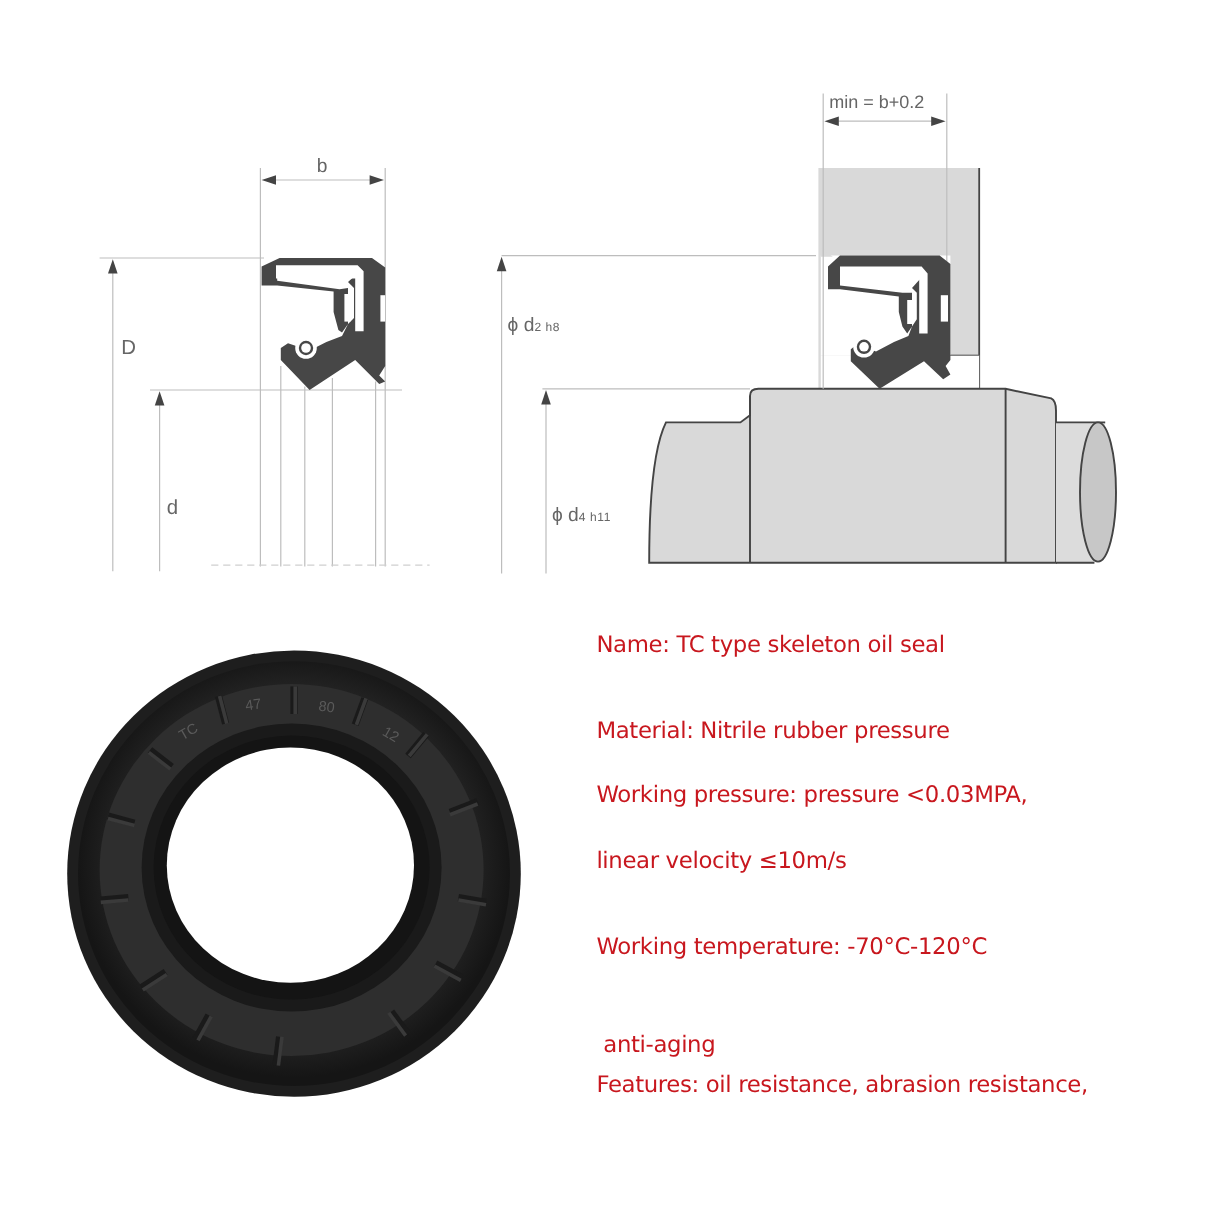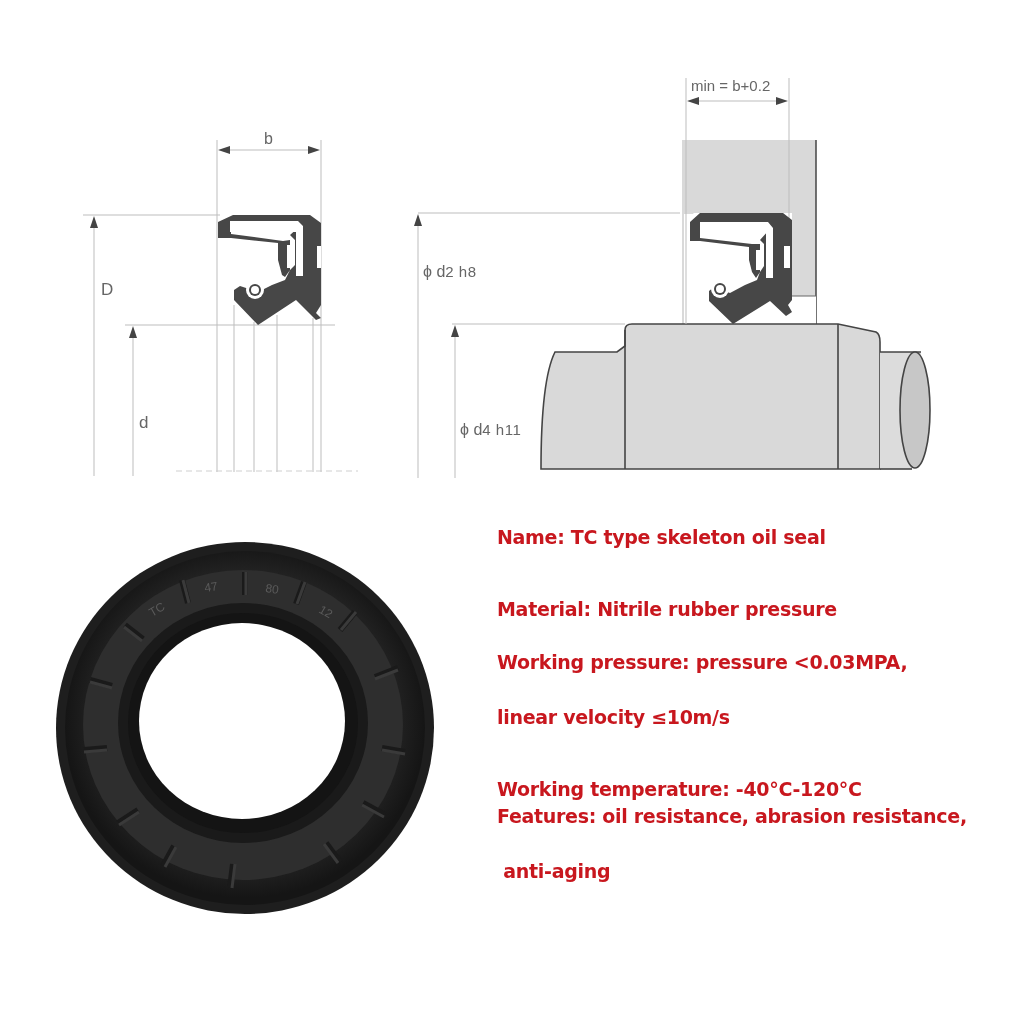--- a/index.html
+++ b/index.html
@@ -1,21 +1,21 @@
 <!DOCTYPE html>
 <html><head>
 <meta charset="utf-8">
 <style>
   html, body { margin:0; padding:0; background:#ffffff; }
   body { width:1024px; height:1024px; position:relative; overflow:hidden; font-family:"Liberation Sans", sans-serif; }
   .layer { position:absolute; left:0; top:0; width:1024px; height:1024px; }
   .dim-label { position:absolute; color:#666; font-family:"Liberation Sans", sans-serif; font-size:16px; line-height:1; }
   .dim-label.big { font-size:17px; }
-  .sub { font-size:15px; letter-spacing:0.5px; }
-  .spec { position:absolute; left:497px; color:#c8171e; font-family:"DejaVu Sans", sans-serif; font-weight:bold; font-size:19px; line-height:35px; white-space:nowrap; letter-spacing:-0.3px; }
+  .sub { font-size:10px; letter-spacing:0.5px; }
+  .spec { position:absolute; left:497px; color:#c8171e; font-family:"DejaVu Sans", sans-serif; font-weight:normal; font-size:19px; line-height:35px; white-space:nowrap; letter-spacing:-0.3px; }
   .ring-text { font-family:"Liberation Sans", sans-serif; font-size:12px; fill:#5a5a5a; }
 </style>
 </head>
 <body>
 
 <svg class="layer" viewBox="0 0 1024 1024" xmlns="http://www.w3.org/2000/svg">
   <g stroke="#bdbdbd" stroke-width="1" fill="none">
 
     <line x1="217" y1="140" x2="217" y2="472"></line>
     <line x1="321" y1="140" x2="321" y2="472"></line>
@@ -171,16 +171,16 @@
   <text class="ring-text" x="205" y="592" transform="rotate(-8 205 592)">47</text>
   <text class="ring-text" x="265" y="592" transform="rotate(8 265 592)">80</text>
   <text class="ring-text" x="318" y="612" transform="rotate(30 318 612)">12</text>
 </svg>
 
 <div>
   <div class="spec" style="top:520px;">Name: TC type skeleton oil seal</div>
   <div class="spec" style="top:592px;">Material: Nitrile rubber pressure</div>
   <div class="spec" style="top:645px;">Working pressure: pressure &lt;0.03MPA,</div>
   <div class="spec" style="top:700px;text-align:center;">linear velocity ≤10m/s</div>
-  <div class="spec" style="top:772px;">Working temperature: -40°C-120°C</div>
-  <div class="spec" style="top:799px;">Features: oil resistance, abrasion resistance,</div>
+  <div class="spec" style="top:772px;">Working temperature: -70°C-120°C</div>
+  <div class="spec" style="top:887px;">Features: oil resistance, abrasion resistance,</div>
   <div class="spec" style="top:854px;white-space:pre;"> anti-aging</div>
 </div>
 
 </body></html>

